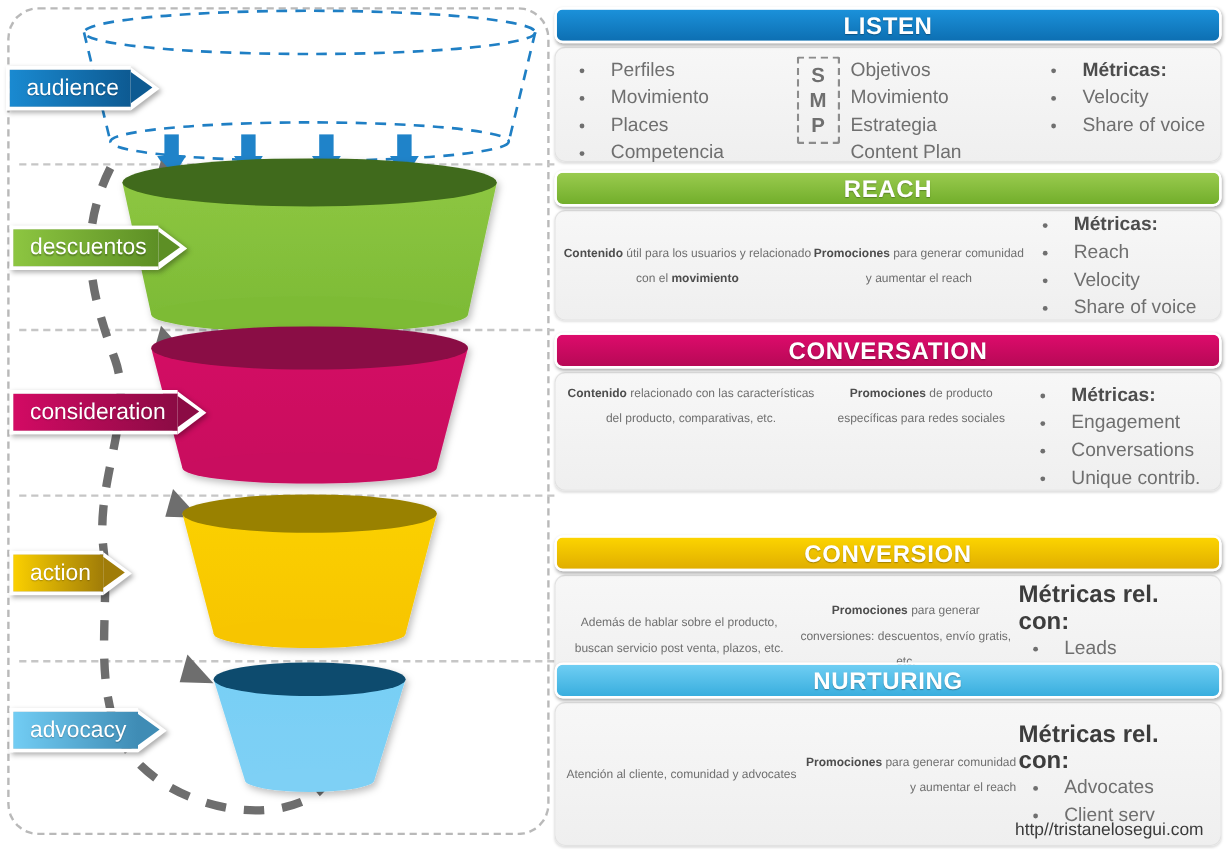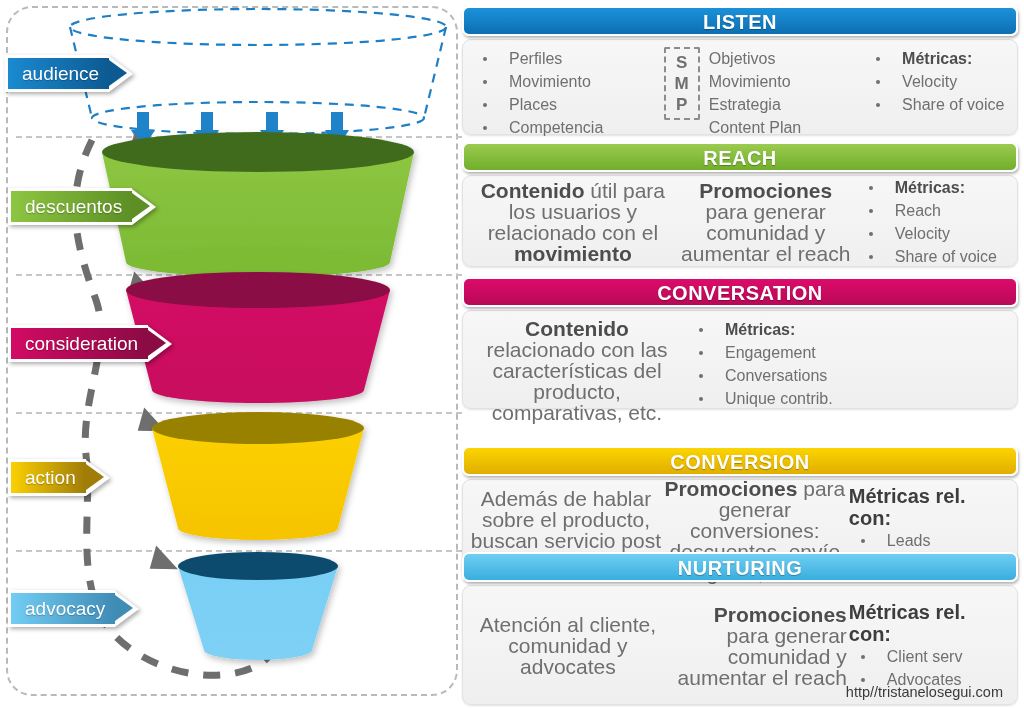--- a/index.html
+++ b/index.html
@@ -102,21 +102,21 @@
   ul.plain li{font-size:16px;line-height:23px;color:#6f6f6f;white-space:nowrap;}
 
   .smp-box{
     border:2px dashed #8c8c8c;border-radius:2px;
     padding:3px 9px;margin-right:9px;
     display:flex;flex-direction:column;align-items:center;justify-content:center;
     align-self:flex-start;
   }
   .smp-box div{font-size:17px;font-weight:bold;color:#6f6f6f;line-height:21px;}
 
-  .para{font-size:21px;line-height:21px;color:#6f6f6f;}
+  .para{font-size:10px;line-height:21px;color:#6f6f6f;}
   .para b{color:#4d4d4d;font-weight:bold;}
   .t-center{text-align:center;}
   .t-right{text-align:right;}
 
   .metr-title{font-size:20px;font-weight:bold;color:#3d3d3d;line-height:22px;}
   .url{
     position:absolute;right:14px;bottom:4px;
     font-size:14.5px;color:#3a3a3a;
   }
   .smp-wrap{display:flex;align-items:flex-start;}
@@ -324,20 +324,21 @@
         </div>
       </div>
     </div>
 
     <div class="section" style="top:277px;">
       <div class="sec-header" style="background:linear-gradient(180deg,#dd0b6b 0%,#b70956 100%);">
         <span>CONVERSATION</span>
       </div>
       <div class="sec-body" style="height:99px;align-items:flex-start;">
         <div class="col para t-center" style="width:216px;"><b>Contenido</b> relacionado con las características del producto, comparativas, etc.</div>
+        <div class="col para t-center" style="width:172px;"><b>Promociones</b> de producto específicas para redes sociales</div>
         <div class="col" style="width:160px;">
           <ul class="bul">
             <li class="bold">Métricas:</li>
             <li>Engagement</li>
             <li>Conversations</li>
             <li>Unique contrib.</li>
           </ul>
         </div>
       </div>
     </div>
@@ -362,22 +363,22 @@
     <div class="section" style="top:552px;">
       <div class="sec-header" style="background:linear-gradient(180deg,#6fcef3 0%,#39aede 100%);">
         <span>NURTURING</span>
       </div>
       <div class="sec-body" style="height:120px;align-items:center;">
         <div class="col para t-center" style="width:200px;">Atención al cliente, comunidad y advocates</div>
         <div class="col para t-right" style="width:182px;"><b>Promociones</b> para generar comunidad y aumentar el reach</div>
         <div class="col" style="width:166px;">
           <div class="metr-title" style="padding-left:2px;">Métricas rel. con:</div>
           <ul class="bul">
+            <li>Advocates</li>
             <li>Client serv</li>
-            <li>Advocates</li>
           </ul>
         </div>
         <div class="url">http//tristanelosegui.com</div>
       </div>
     </div>
 
   </div>
 </div>
 
 </body></html>

